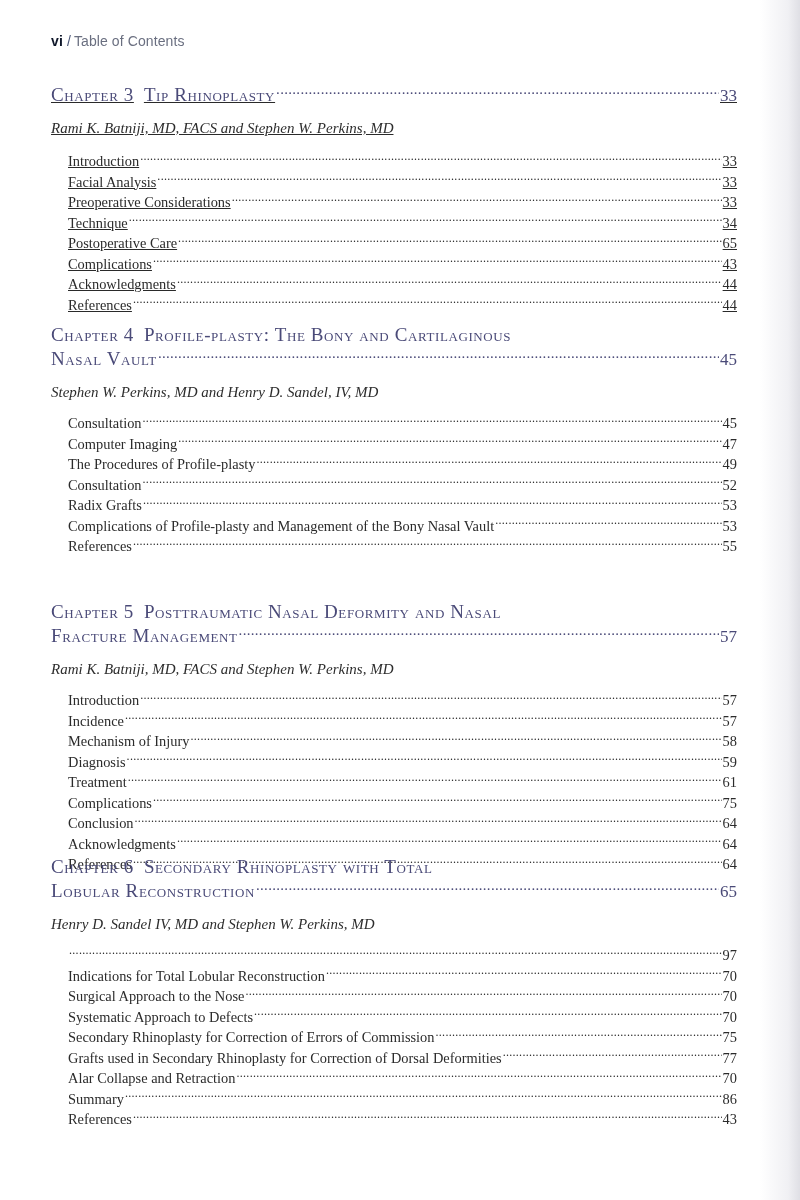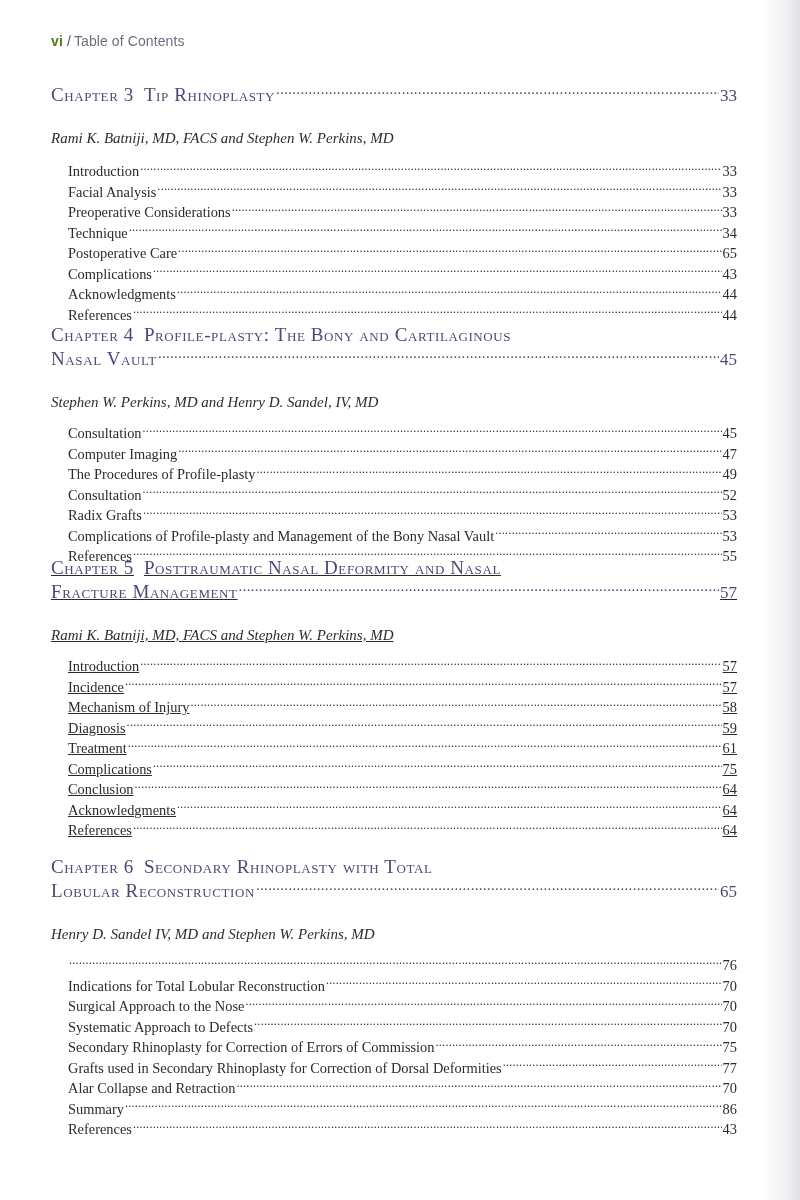--- a/index.html
+++ b/index.html
@@ -28,21 +28,21 @@
     position: absolute;
     left: 51px;
     top: 33px;
     font-family: "Liberation Sans", "DejaVu Sans", sans-serif;
     font-size: 14px;
     color: #6a6f80;
     letter-spacing: 0.1px;
   }
   .running-head .folio {
     font-weight: bold;
-    color: #4d7c0f;
+    color: #0f172a;
   }
   .running-head .sep {
     color: #4a5576;
     margin: 0 3px 0 4px;
   }
 
   .chapter {
     position: absolute;
     left: 51px;
     width: 686px;
@@ -88,21 +88,21 @@
     flex: 0 0 auto;
     font-variant: normal;
     font-size: 17px;
     letter-spacing: 0;
   }
   .authors {
     font-style: italic;
     font-size: 15px;
     color: #2d2d2d;
     line-height: 20px;
-    margin-top: 20px;
+    margin-top: 10px;
   }
   .entries {
     margin-top: 11px;
     margin-left: 17px;
   }
   .entry {
     display: flex;
     align-items: baseline;
     font-size: 14.4px;
     line-height: 20.5px;
@@ -115,21 +115,21 @@
 </style>
 </head>
 <body>
 
 <div class="page-shade"></div>
 
 <div class="running-head">
   <span class="folio">vi</span><span class="sep">/</span><span>Table of Contents</span>
 </div>
 
-<div class="chapter" style="top:83px;">
+<div class="chapter" style="top:83px;text-decoration:underline;">
   <div class="chap-title-line">
     <span class="txt">Chapter 3</span>
       <span class="num-gap"></span>
     <span class="txt">Tip Rhinoplasty</span>
     <span class="leader"></span>
     <span class="pg">33</span>
   </div>
   <div class="authors">Rami K. Batniji, MD, FACS and Stephen W. Perkins, MD</div>
   <div class="entries" style="margin-top:13px;">
     <div class="entry">
@@ -219,21 +219,21 @@
         <span class="pg">53</span>
       </div>
     <div class="entry">
         <span class="txt">References</span>
         <span class="leader"></span>
         <span class="pg">55</span>
       </div>
   </div>
 </div>
 
-<div class="chapter" style="top:556px;text-decoration:underline;">
+<div class="chapter" style="top:600px;">
   <div class="chap-title-line">
     <span class="txt">Chapter 5</span>
       <span class="num-gap"></span>
     <span class="txt">Posttraumatic Nasal Deformity and Nasal</span>
   </div>
   <div class="chap-title-line">
     <span class="txt">Fracture Management</span>
     <span class="leader"></span>
     <span class="pg">57</span>
   </div>
@@ -295,21 +295,21 @@
   </div>
   <div class="chap-title-line">
     <span class="txt">Lobular Reconstruction</span>
     <span class="leader"></span>
     <span class="pg">65</span>
   </div>
   <div class="authors">Henry D. Sandel IV, MD and Stephen W. Perkins, MD</div>
   <div class="entries">
     <div class="entry">
         <span class="leader"></span>
-        <span class="pg">76</span>
+        <span class="pg">97</span>
       </div>
     <div class="entry">
         <span class="txt">Indications for Total Lobular Reconstruction</span>
         <span class="leader"></span>
         <span class="pg">70</span>
       </div>
     <div class="entry">
         <span class="txt">Surgical Approach to the Nose</span>
         <span class="leader"></span>
         <span class="pg">70</span>

